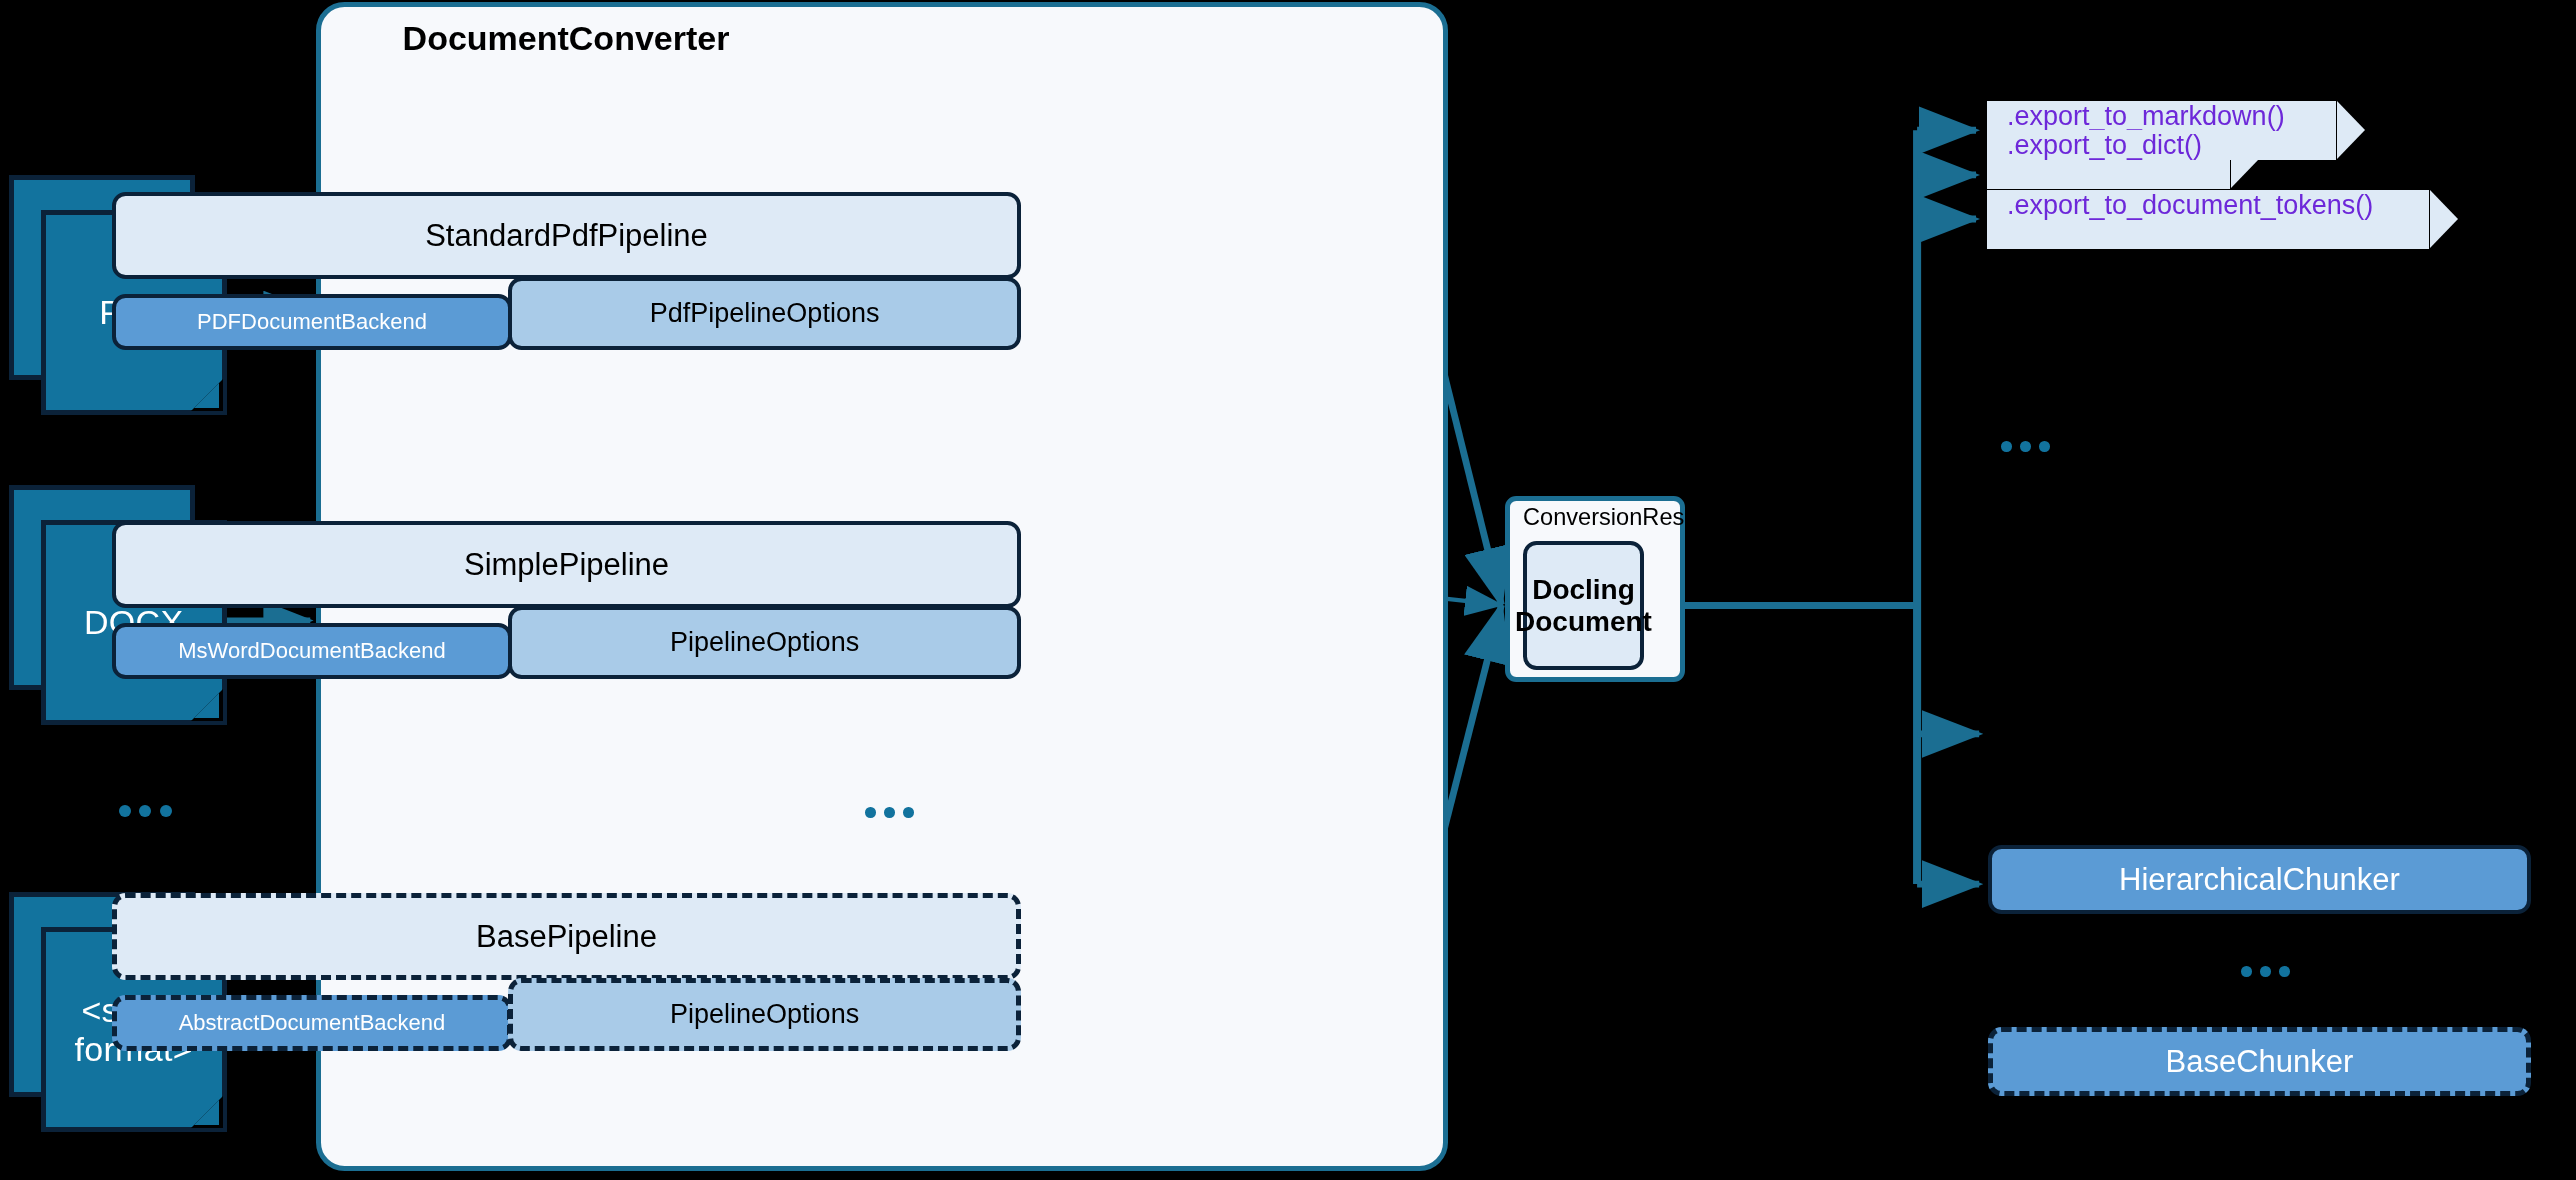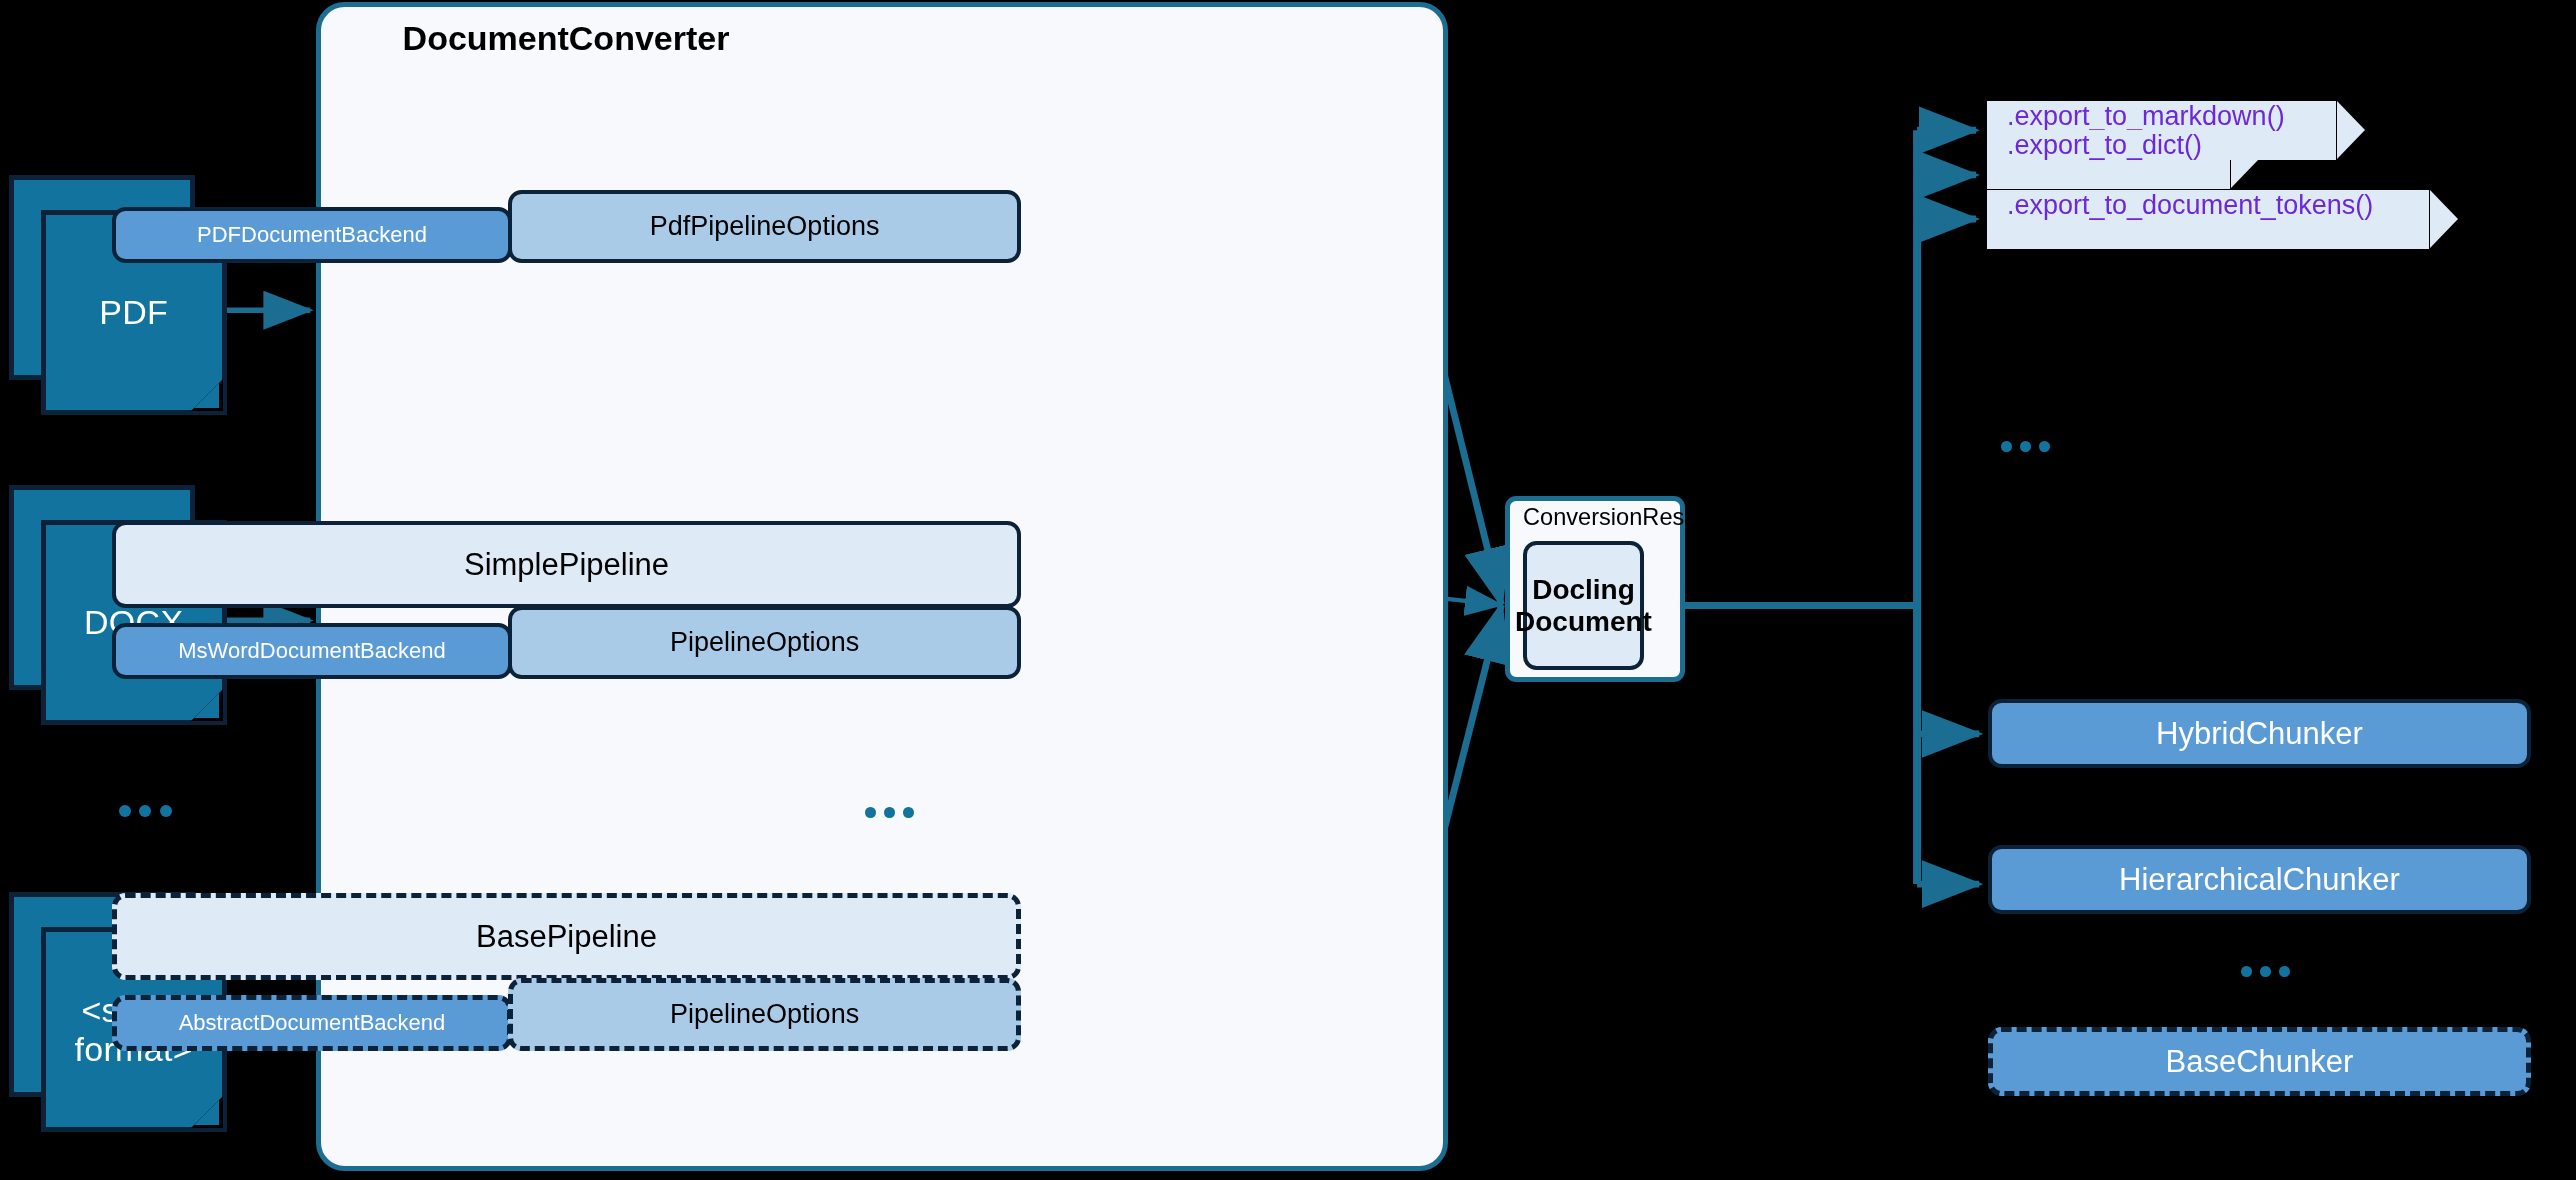--- a/index.html
+++ b/index.html
@@ -124,20 +124,23 @@
       </span>
       <div class="doc-fold"></div>
       <div class="doc-fold2"></div>
     </div>
   </div>
 
   <div id="converter" class="abs"></div>
   <div id="converter-title" class="abs">DocumentConverter</div>
 
   <div class="pgroup" style="top:192px;">
+    <div class="pipe-head">
+      <span class="pipe-head-label">StandardPdfPipeline</span>
+    </div>
     <div class="pipe-row">
       <div class="cellA">PDFDocumentBackend</div>
       <div class="cellB">PdfPipelineOptions</div>
     </div>
   </div>
 
   <div class="pgroup" style="top:521px;">
     <div class="pipe-head">
       <span class="pipe-head-label">SimplePipeline</span>
     </div>
@@ -182,23 +185,20 @@
     <span>.export_to_document_tokens()</span>
     <div class="chev-tip"></div>
   </div>
 
   <div class="dots" style="left:2001px;top:441px;">
     <i></i>
       <i></i>
       <i></i>
   </div>
 
-  <div class="chunk" style="top:699px;">
-    <span>HybridChunker</span>
-  </div>
   <div class="chunk" style="top:845px;">
     <span>HierarchicalChunker</span>
   </div>
 
   <div class="dots" style="left:2241px;top:966px;">
     <i></i>
       <i></i>
       <i></i>
   </div>
 

